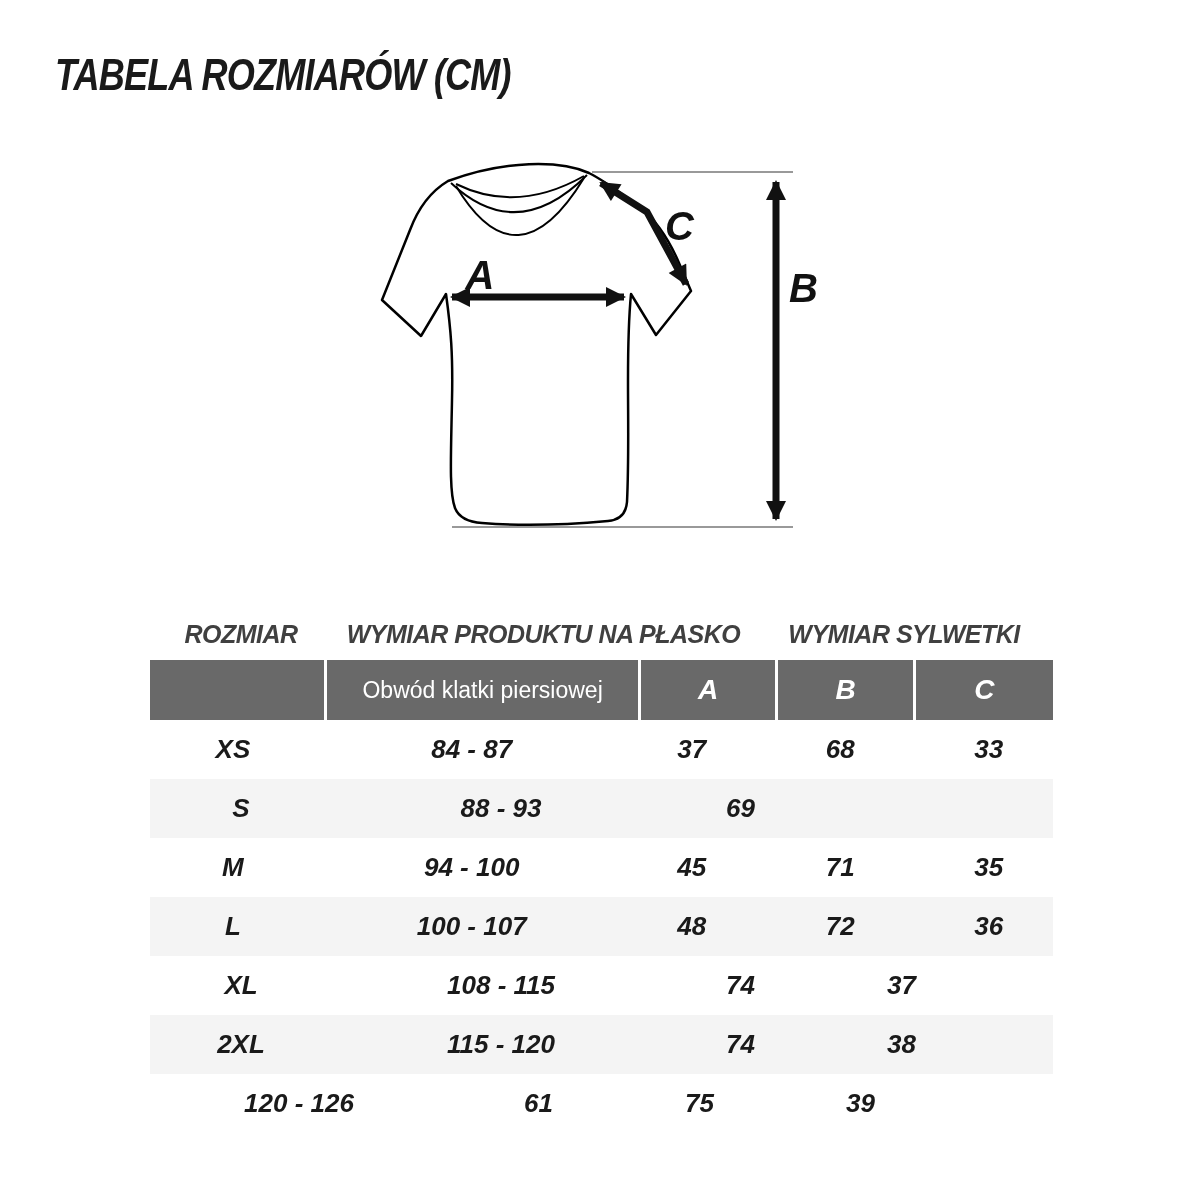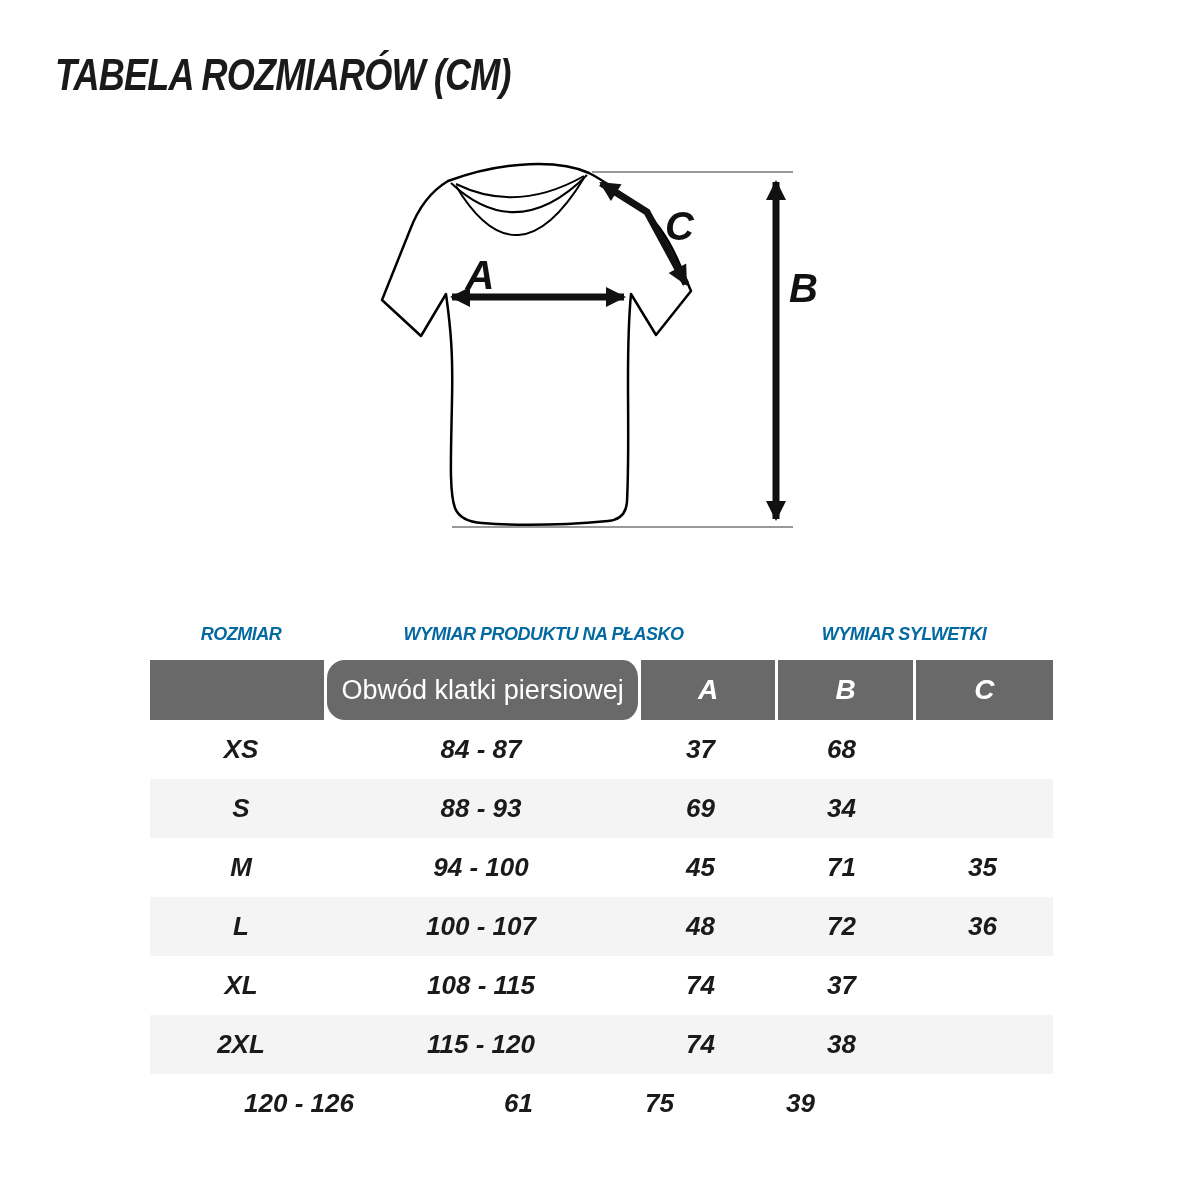--- a/index.html
+++ b/index.html
@@ -26,46 +26,46 @@
   }
   .diagram-svg {
     position: absolute;
     left: 0;
     top: 0;
   }
   
   .size-table { position: absolute; left: 150px; top: 608px; width: 903px; }
   .group-row { display: flex; height: 52px; align-items: center; }
   .group-cell {
-    font-size: 18px;
+    font-size: 25px;
     font-weight: bold;
     font-style: italic;
-    color: #0369a1;
+    color: #404040;
     text-align: center;
     letter-spacing: -0.5px;
     white-space: nowrap;
   }
   .gc1 { width: 182px; }
   .gc2 { width: 298px; }
   .gc3 { width: 423px; }
   .head-row { display: flex; height: 60px; }
   .head-cell {
     background: #696969;
     color: #ffffff;
     display: flex;
     align-items: center;
     justify-content: center;
     border-right: 3px solid #ffffff;
   }
   .head-cell:last-child { border-right: none; }
   .hc1 { width: 182px; }
-  .hc2 { width: 322px; font-size: 27px; font-weight: normal; font-style: normal; border-radius: 18px; }
+  .hc2 { width: 322px; font-size: 23px; font-weight: normal; font-style: normal; }
   .hc3, .hc4, .hc5 { width: 141px; font-size: 28px; font-weight: bold; font-style: italic; }
   .hc5 { width: 141px; }
-  .data-row { display: flex; height: 59px; }
+  .data-row { display: flex; height: 59px; gap: 20px; }
   .data-row.alt { background: #f4f4f4; }
   .cell {
     display: flex;
     align-items: center;
     justify-content: center;
     font-size: 26px;
     font-weight: bold;
     font-style: italic;
     color: #1a1a1a;
     white-space: nowrap;
@@ -142,27 +142,27 @@
       <div class="head-cell hc3">A</div>
       <div class="head-cell hc4">B</div>
       <div class="head-cell hc5">C</div>
     </div>
 
     <div class="data-row">
       <div class="cell c1">XS</div>
       <div class="cell c2">84 - 87</div>
       <div class="cell c3">37</div>
       <div class="cell c4">68</div>
+      <div class="cell c5">33</div>
     </div>
 
     <div class="data-row alt">
       <div class="cell c1">S</div>
       <div class="cell c2">88 - 93</div>
       <div class="cell c4">69</div>
-      <div class="cell c5">34</div>
     </div>
 
     <div class="data-row">
       <div class="cell c1">M</div>
       <div class="cell c2">94 - 100</div>
       <div class="cell c3">45</div>
       <div class="cell c4">71</div>
       <div class="cell c5">35</div>
     </div>
 

